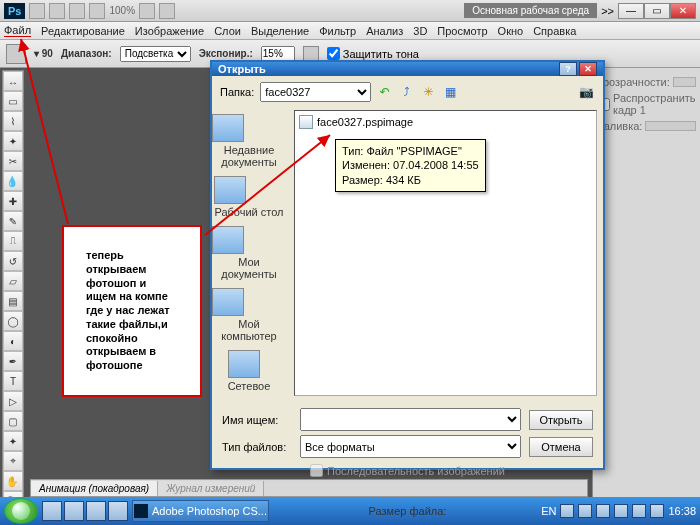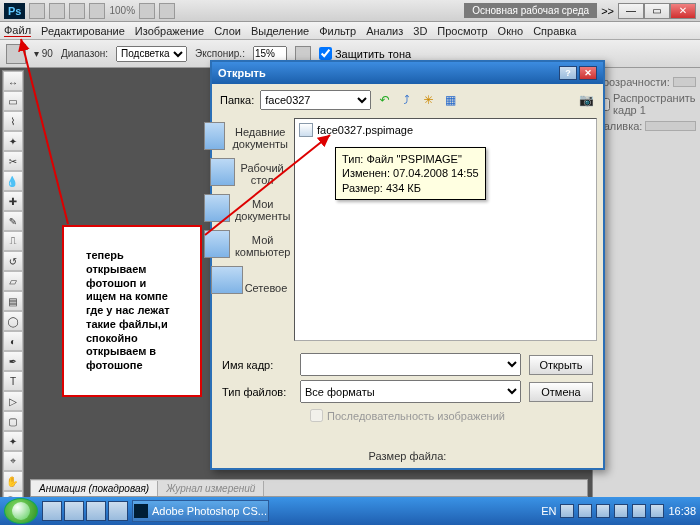--- a/index.html
+++ b/index.html
@@ -13,21 +13,21 @@
   .workspace-badge { background:#7a7a7a; color:#fff; padding:2px 8px; font-size:10px; }
   .winbtns { display:flex; gap:0; }
   .winbtn { width:26px; height:16px; border:1px solid #888; background:linear-gradient(#f4f4f4,#ddd); display:flex; align-items:center; justify-content:center; font-size:10px; }
   .winbtn.close { background:linear-gradient(#f08080,#d03030); color:#fff; }
 
   .menubar { height: 18px; background: linear-gradient(#f4f4f4,#e0e0e0); display:flex; align-items:center; padding: 0 4px; gap: 10px; border-bottom:1px solid #aaa; }
   .menubar span { font-size:11px; color:#222; cursor:default; }
   .menubar span.file { border-bottom:1px solid #c00; }
 
   .optionsbar { height: 28px; background: linear-gradient(#eee,#d8d8d8); display:flex; align-items:center; padding:0 6px; gap:8px; border-bottom:1px solid #999; }
-  .optionsbar .lbl { font-size:10px; color:#333; }
+  .optionsbar .lbl { font-size:10px; color:#333;font-weight:bold; }
   .optionsbar select, .optionsbar input[type=text] { font-size:10px; height:16px; }
   .optionsbar .chk { display:flex; align-items:center; gap:3px; font-size:10px; }
 
   .toolbox { position:absolute; left:2px; top:70px; width:22px; background:#d8d8d8; border:1px solid #888; display:flex; flex-direction:column; }
   .toolbox .tool { width:20px; height:20px; border:1px solid #bbb; background:linear-gradient(#f8f8f8,#ddd); display:flex; align-items:center; justify-content:center; font-size:10px; color:#333; }
   .toolbox .fgbg { height:24px; position:relative; }
   .toolbox .fg { position:absolute; width:12px; height:12px; background:#000; border:1px solid #888; left:2px; top:2px; }
   .toolbox .bg { position:absolute; width:12px; height:12px; background:#fff; border:1px solid #888; left:8px; top:8px; }
 
   
@@ -49,21 +49,21 @@
   .dlg-title .btns div { width:18px; height:14px; background:linear-gradient(#cde,#9bd); border:1px solid #247; font-size:9px; display:flex; align-items:center; justify-content:center; color:#fff; }
   .dlg-title .btns .x { background:linear-gradient(#e77,#c33); }
 
   .dlg-top { padding:6px 8px; display:flex; align-items:center; gap:6px; }
   .dlg-top .lbl { font-size:11px; }
   .dlg-top select { flex:1; font-size:11px; height:20px; }
   .dlg-top .navico { width:16px; height:16px; display:inline-flex; align-items:center; justify-content:center; font-size:12px; }
 
   .dlg-body { flex:1; display:flex; }
   .places { width:74px; background:#ece9d8; display:flex; flex-direction:column; align-items:center; gap:8px; padding:6px 0; }
-  .place { display:flex; align-items:flex-end; gap:2px; font-size:9px; color:#333; text-align:center; cursor:default; }
+  .place { display:flex; flex-direction:column; align-items:flex-start; gap:2px; font-size:9px; color:#333; text-align:center; cursor:default; }
   .place .pico { width:32px; height:28px; background:linear-gradient(#bcd9f5,#7fb3e6); border:1px solid #888; }
 
   .filelist { flex:1; background:#fff; border:1px inset #aaa; margin:2px 6px 2px 8px; position:relative; padding:4px; }
   .fileitem { display:flex; align-items:center; gap:4px; font-size:11px; }
   .fileitem .fico { width:14px; height:14px; background:linear-gradient(#fff,#cde); border:1px solid #89a; }
 
   .tooltip { position:absolute; left:40px; top:28px; background:#ffffe1; border:1px solid #000; padding:4px 6px; font-size:10px; line-height:1.3; box-shadow:2px 2px 3px rgba(0,0,0,.3); }
 
   .dlg-bottom { padding:6px 10px; }
   .dlg-row { display:flex; align-items:center; gap:8px; margin:4px 0; }
@@ -253,21 +253,21 @@
       </div>
       <div class="tooltip">
         <div>Тип: Файл "PSPIMAGE"</div>
         <div>Изменен: 07.04.2008 14:55</div>
         <div>Размер: 434 КБ</div>
       </div>
     </div>
   </div>
   <div class="dlg-bottom">
     <div class="dlg-row">
-      <span class="lbl">Имя кадр:</span>
+      <span class="lbl">Имя ищем:</span>
       <select><option></option></select>
       <div class="dlg-btn">Открыть</div>
     </div>
     <div class="dlg-row">
       <span class="lbl">Тип файлов:</span>
       <select><option>Все форматы</option></select>
       <div class="dlg-btn">Отмена</div>
     </div>
     <div class="dlg-seq">
       <input type="checkbox" disabled="" style="">

